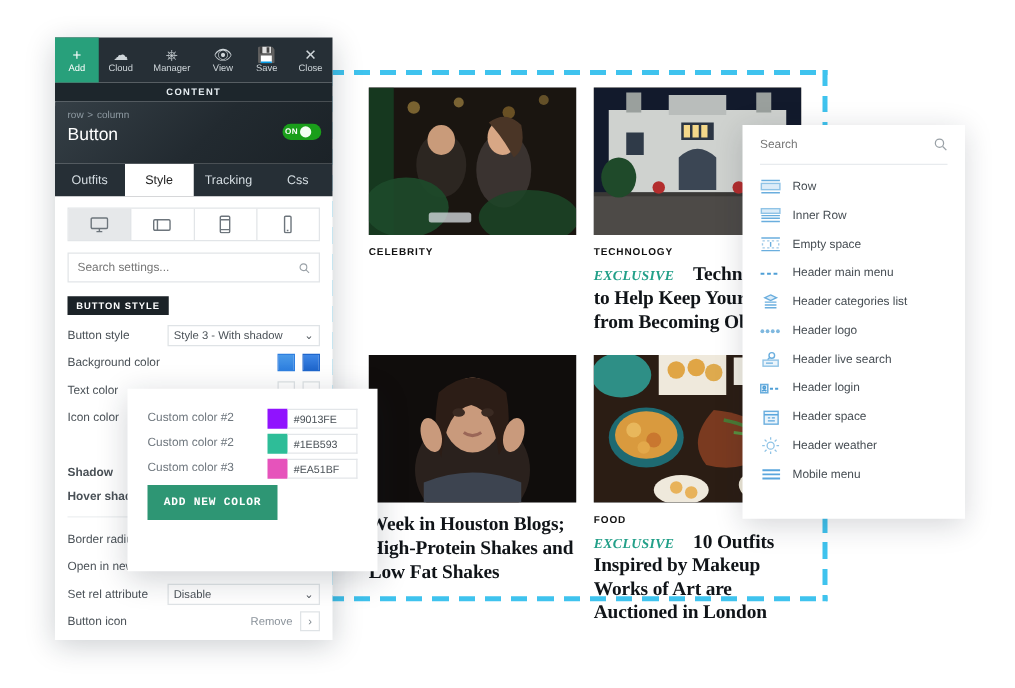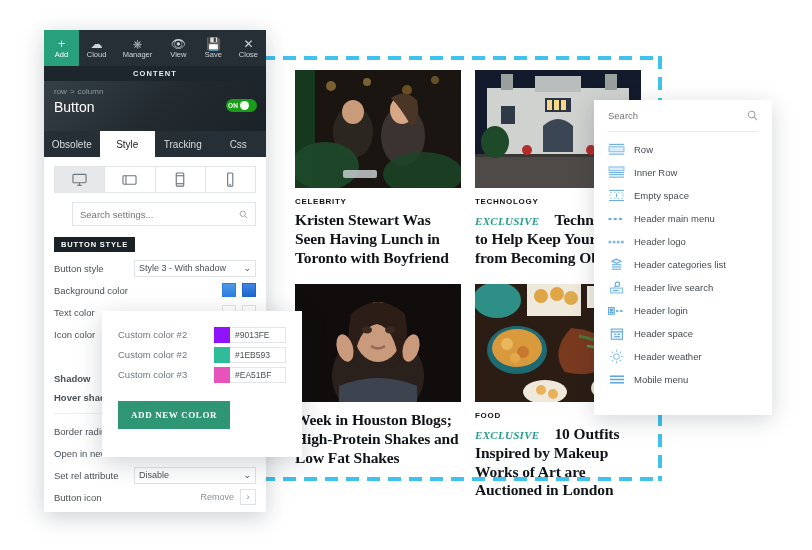--- a/index.html
+++ b/index.html
@@ -105,21 +105,21 @@
 
   #bld-devices {
     display: flex; margin: 9px 10px 0 10px; border: 1px solid #e2e5e8; height: 27px;
   }
   .dev { flex: 1; display: flex; align-items: center; justify-content: center;
          border-right: 1px solid #e2e5e8; color: #6d757c; }
   .dev:last-child { border-right: 0; }
   .dev.active { background: #e6e8ea; }
 
   #bld-search {
-    margin: 9px 10px 0 28px; height: 24px; border: 1px solid #e2e5e8;
+    margin: 9px 10px 0 10px; height: 24px; border: 1px solid #e2e5e8;
     display: flex; align-items: center; padding: 0 7px; gap: 4px;
   }
   #bld-search input {
     border: 0; outline: 0; flex: 1; font-size: 9.5px; color: #9aa1a7;
     font-family: "Liberation Sans", sans-serif; background: transparent;
   }
   .mini-search-ico { width: 9px; height: 9px; color:#9aa1a7; }
 
   #bld-sectionlbl {
     display: inline-block; margin: 11px 0 0 10px;
@@ -154,24 +154,24 @@
     padding: 14px 16px 0 16px;
   }
   .crow { display: flex; align-items: center; height: 19px; margin-bottom: 1px; }
   .cname { font-size: 9.5px; color: #6f777e; flex: 1; }
   .cchip { width: 16px; height: 16px; flex: 0 0 16px; }
   .cval {
     width: 56px; height: 16px; border: 1px solid #e3e6e9; border-left: 0;
     font-size: 8.5px; color: #4a5157; display: flex; align-items: center; padding-left: 5px;
   }
   #addcolor {
-    margin-top: 16px; background: #2E9674; color: #fff;
+    margin-top: 3px; background: #2E9674; color: #fff;
     font-size: 9px; font-weight: 700; letter-spacing: .6px;
     padding: 9px 13px; display: inline-block; border: 0;
-    font-family: Liberation Serif, serif;
+    font-family: Liberation Mono, monospace;
   }
 
   
   #shortcodes {
     position: absolute; left: 594px; top: 100px; width: 178px; height: 315px;
     background: #fff; box-shadow: 0 5px 22px rgba(20,30,45,.18);
     padding: 10px 14px 0 14px;
   }
   #sc-search {
     display: flex; align-items: flex-start; border-bottom: 1px solid #e8ebee;
@@ -215,23 +215,20 @@
             <ellipse cx="58" cy="42" rx="11" ry="12" fill="#c99b7a"></ellipse>
             <ellipse cx="108" cy="66" rx="22" ry="30" fill="#3a3330"></ellipse>
             <ellipse cx="107" cy="40" rx="12" ry="14" fill="#d8a785"></ellipse>
             <path d="M96 28 q14 -10 26 2 q4 20 -6 26 q-10 -18 -20 -28z" fill="#4a3526"></path>
             <ellipse cx="30" cy="96" rx="34" ry="24" fill="#1d4a2a" opacity=".92"></ellipse>
             <ellipse cx="128" cy="104" rx="40" ry="22" fill="#1c4527" opacity=".85"></ellipse>
             <rect x="48" y="100" width="34" height="8" rx="2" fill="#cfd4d8" opacity=".8"></rect>
           </svg>
         </div>
         <div class="art-cat">CELEBRITY</div>
-        <div class="art-title">
-          <span>Kristen Stewart Was Seen Having Lunch in Toronto with Boyfriend</span>
-        </div>
       </div>
 
       <div class="art-col">
         <div class="art-thumb">
           <svg width="166" height="118" viewBox="0 0 166 118">
             <rect width="166" height="118" fill="#121a2c"></rect>
             <rect x="12" y="18" width="142" height="66" fill="#cfd2cf"></rect>
             <rect x="60" y="6" width="46" height="16" fill="#b9bdbb"></rect>
             <rect x="26" y="4" width="12" height="16" fill="#9aa09d"></rect>
             <rect x="130" y="4" width="12" height="16" fill="#9aa09d"></rect>
@@ -350,21 +347,21 @@
         <span>row</span><span class="sep">&gt;</span><span>column</span>
       </div>
       <div id="bld-obj">Button</div>
       <div id="onoff">
         <span class="lbl">ON</span>
         <span class="knob"></span>
       </div>
     </div>
 
     <div id="bld-tabs">
-      <div class="bld-tab">Obsolete</div>
+      <div class="bld-tab">Outfits</div>
       <div class="bld-tab active">Style</div>
       <div class="bld-tab">Tracking</div>
       <div class="bld-tab">Css</div>
     </div>
 
     <div id="bld-devices">
       <div class="dev active">
         <svg width="15" height="14" viewBox="0 0 16 15" fill="none" stroke="currentColor" stroke-width="1.2">
           <rect x="1" y="1.5" width="14" height="9" rx="1"></rect>
             <path d="M5.5 13.2h5"></path>
@@ -534,40 +531,40 @@
           <path d="M0.5 4h3.2"></path>
             <path d="M6 4h3.2"></path>
             <path d="M11.5 4h3.2"></path>
         </svg>
       </span>
       <span class="sc-lbl">Header main menu</span>
     </div>
 
     <div class="sc-item">
       <span class="sc-ico">
+        <svg width="15" height="14" viewBox="0 0 16 15" stroke="#6aaede" stroke-width="1.2" fill="none">
+          <path d="M8 1l5 2.4-5 2.4L3 3.4z" fill="#dcecf8"></path>
+          <path d="M3 7.2h10"></path>
+            <path d="M3 9.6h10"></path>
+            <path d="M3 12h10"></path>
+        </svg>
+      </span>
+      <span class="sc-lbl">Header categories list</span>
+    </div>
+
+    <div class="sc-item">
+      <span class="sc-ico">
         <svg width="17" height="8" viewBox="0 0 18 8" fill="#7fb8df">
           <circle cx="2" cy="4" r="1.6"></circle>
             <circle cx="6.4" cy="4" r="1.6"></circle>
           <circle cx="10.8" cy="4" r="1.6"></circle>
             <circle cx="15.2" cy="4" r="1.6"></circle>
         </svg>
       </span>
       <span class="sc-lbl">Header logo</span>
-    </div>
-
-    <div class="sc-item">
-      <span class="sc-ico">
-        <svg width="15" height="14" viewBox="0 0 16 15" stroke="#6aaede" stroke-width="1.2" fill="none">
-          <path d="M8 1l5 2.4-5 2.4L3 3.4z" fill="#dcecf8"></path>
-          <path d="M3 7.2h10"></path>
-            <path d="M3 9.6h10"></path>
-            <path d="M3 12h10"></path>
-        </svg>
-      </span>
-      <span class="sc-lbl">Header categories list</span>
     </div>
 
     <div class="sc-item">
       <span class="sc-ico">
         <svg width="15" height="14" viewBox="0 0 16 15" stroke="#6aaede" stroke-width="1.2" fill="none">
           <circle cx="9" cy="3.6" r="2.4"></circle>
             <path d="M7.2 5.4L5.4 7.2"></path>
           <rect x="1.5" y="7.6" width="13" height="5.2" fill="#eaf4fb" stroke="#8fc3e6"></rect>
           <path d="M4 10.2h6"></path>
         </svg>

